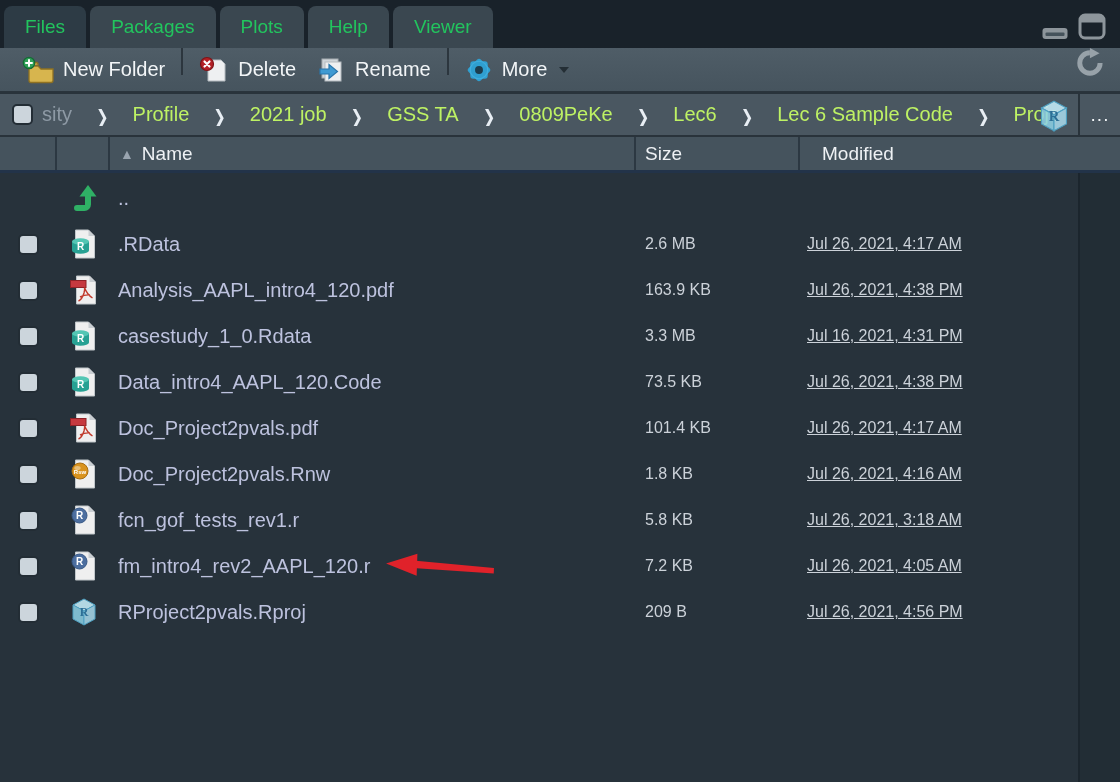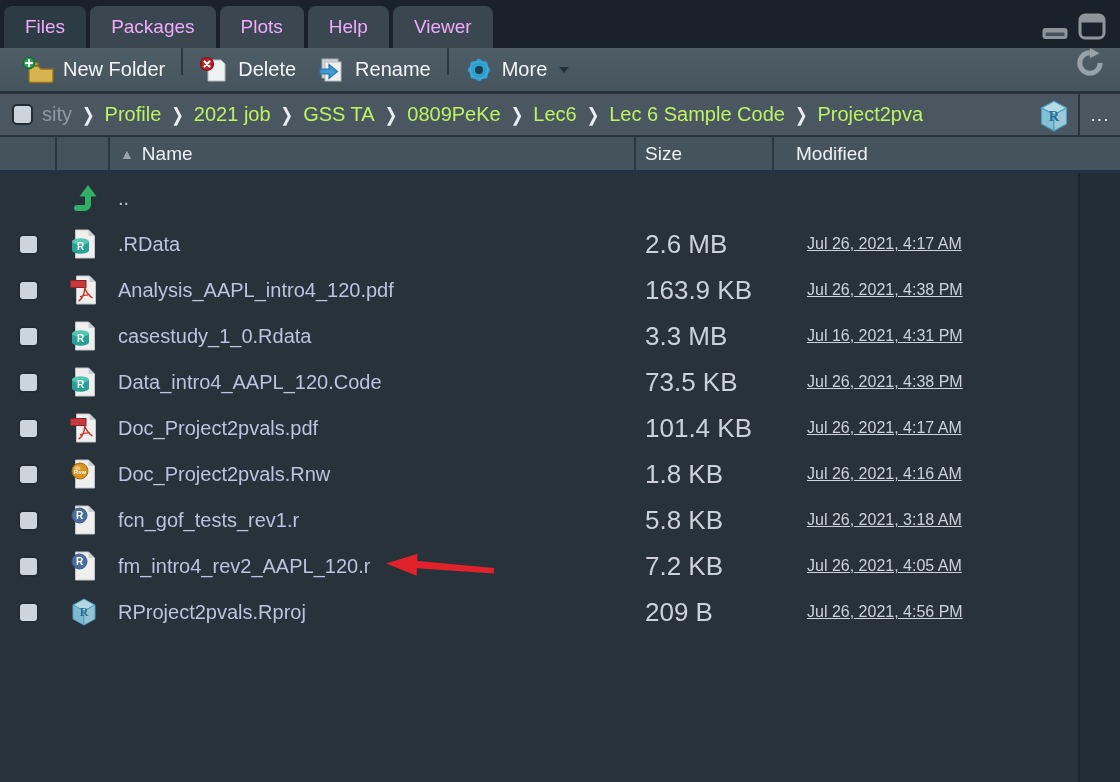--- a/index.html
+++ b/index.html
@@ -5,61 +5,61 @@
   html,body{margin:0;padding:0;}
   body{
     width:1120px;height:782px;overflow:hidden;
     background:#27323b;
     font-family:"Liberation Sans","DejaVu Sans",sans-serif;
     user-select:none;
   }
   
   .tabbar{height:48px;background:#19222a;display:flex;align-items:flex-end;padding-left:4px;position:relative;box-sizing:border-box;}
   .tab{height:42px;line-height:42px;padding:0 21px;margin-right:4px;border:none;border-radius:8px 8px 0 0;
-       background:#3a4750;color:#f0abfc;font-size:19px;font-family:inherit;cursor:pointer;}
+       background:#3a4750;color:#22c55e;font-size:19px;font-family:inherit;cursor:pointer;}
   .tab.active{background:#2d3b45;}
   .winctl{position:absolute;right:14px;top:6px;display:flex;gap:10px;align-items:flex-end;height:34px;}
   .winbtn{background:none;border:none;padding:0;cursor:pointer;display:flex;align-items:flex-end;}
   
   .toolbar{height:44px;background:linear-gradient(#4f5d67,#46545e);display:flex;align-items:flex-start;
            padding:0 12px;color:#f2f5f7;font-size:20px;box-sizing:border-box;border-bottom:1px solid #2a343c;}
   .tbtn{display:flex;align-items:center;gap:9px;background:none;border:none;color:inherit;font:inherit;
         padding:0 10px;height:100%;cursor:pointer;}
   .tsep{width:2px;height:27px;background:#2c363e;margin:0 6px;}
   .caret{margin-left:2px;}
   .refresh-btn{margin-left:auto;background:none;border:none;cursor:pointer;padding:0 2px;}
   
   .pathbar{height:43px;background:#4a5761;border-top:2px solid #29333b;display:flex;align-items:center;
            padding-left:12px;position:relative;font-size:20px;box-sizing:border-box;}
   .cbx{width:21px;height:21px;border-radius:5px;background:#ccd5dc;border:2px solid #232d35;box-sizing:border-box;flex:none;cursor:pointer;padding:0;}
-  .crumbs{display:flex;align-items:center;gap:10px;white-space:nowrap;overflow:hidden;max-width:1014px;margin-left:9px;}
+  .crumbs{display:flex;align-items:flex-end;gap:24px;white-space:nowrap;overflow:hidden;max-width:1014px;margin-left:9px;}
   .crumb{color:#bef264;cursor:pointer;}
   .crumb.truncated{color:#8d99a4;}
   .chev{color:#e8eef4;font-size:15px;font-weight:bold;transform:scaleY(1.25);flex:none;}
   .pb-cube{position:absolute;right:49px;top:5px;pointer-events:none;}
   .pb-more{position:absolute;right:0;top:0;bottom:0;width:42px;border-left:2px solid #29333b;display:flex;
            align-items:center;justify-content:center;color:#f4f7f9;font-size:19px;letter-spacing:1px;background:none;cursor:pointer;font-family:inherit;border-top:none;border-right:none;border-bottom:none;}
   
   .thead{height:35px;background:#45535d;border-top:2px solid #29333b;display:flex;align-items:center;
          color:#eef1f4;font-size:19px;box-sizing:border-box;}
   .th{height:100%;display:flex;align-items:center;box-sizing:border-box;}
   .th-check{width:57px;border-right:2px solid #2c3842;}
   .th-icon{width:53px;border-right:2px solid #2c3842;}
   .th-name{width:526px;border-right:2px solid #2c3842;padding-left:10px;gap:8px;cursor:pointer;}
-  .th-size{width:138px;border-right:2px solid #2c3842;padding-left:9px;cursor:pointer;}
+  .th-size{width:164px;border-right:2px solid #2c3842;padding-left:9px;cursor:pointer;}
   .th-mod{flex:1;padding-left:22px;cursor:pointer;}
   .sort-tri{color:#99a4af;font-size:14px;}
   
   .list{height:612px;background:#27323b;border-top:3px solid #223349;position:relative;box-sizing:border-box;padding-top:2px;}
   .gutter{position:absolute;top:0;right:0;bottom:0;width:40px;background:#222d35;border-left:2px solid #1b252d;}
   .row{height:46px;display:flex;align-items:center;position:relative;cursor:pointer;}
   .cell-check{width:57px;display:flex;justify-content:center;flex:none;}
   .cell-icon{width:53px;display:flex;justify-content:center;align-items:center;flex:none;}
   .cell-name{width:526px;display:flex;align-items:center;color:#bdc2de;font-size:20px;box-sizing:border-box;padding-left:8px;}
-  .cell-size{width:161px;color:#ccd2d9;font-size:26px;padding-left:9px;box-sizing:border-box;flex:none;}
+  .cell-size{width:161px;color:#ccd2d9;font-size:16px;padding-left:9px;box-sizing:border-box;flex:none;}
   .cell-mod{flex:1;color:#ccd2d9;font-size:16px;padding-left:10px;box-sizing:border-box;text-decoration:underline;}
   .fname{cursor:pointer;}
   .arrow{margin-left:14px;flex:none;}
   svg{display:block;}
 </style>
 </head>
 <body>
 
 <div>
 

